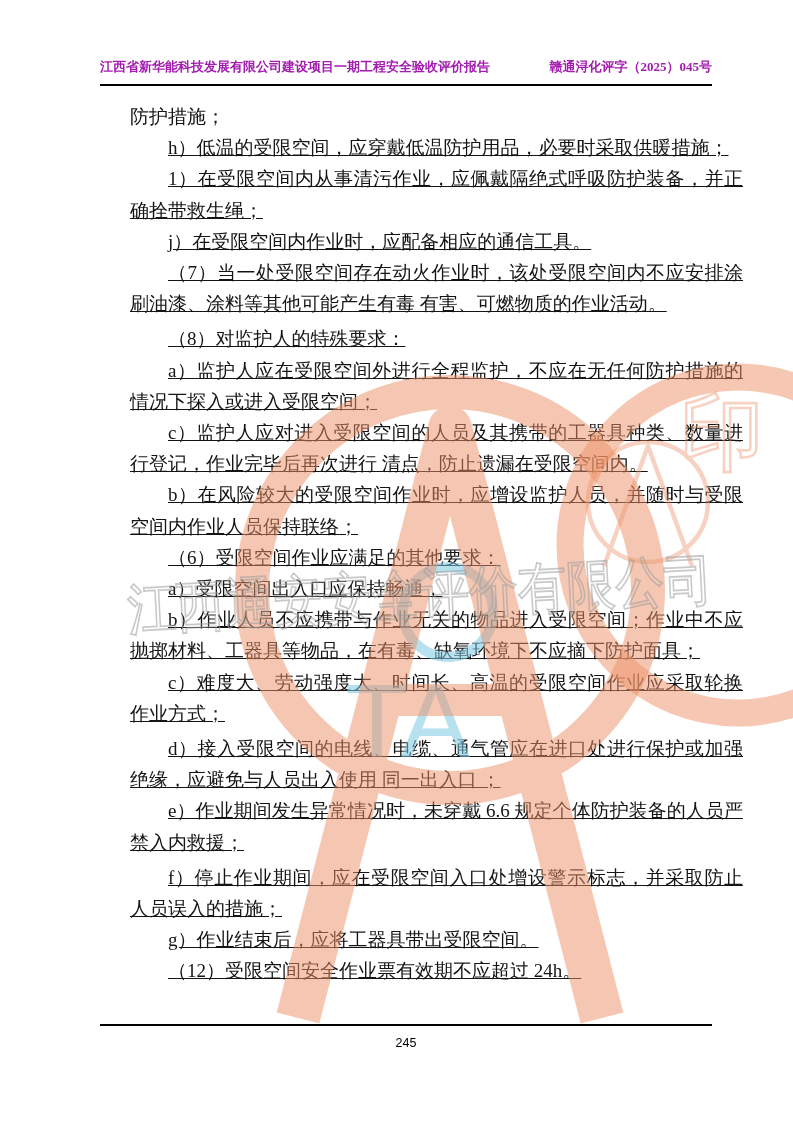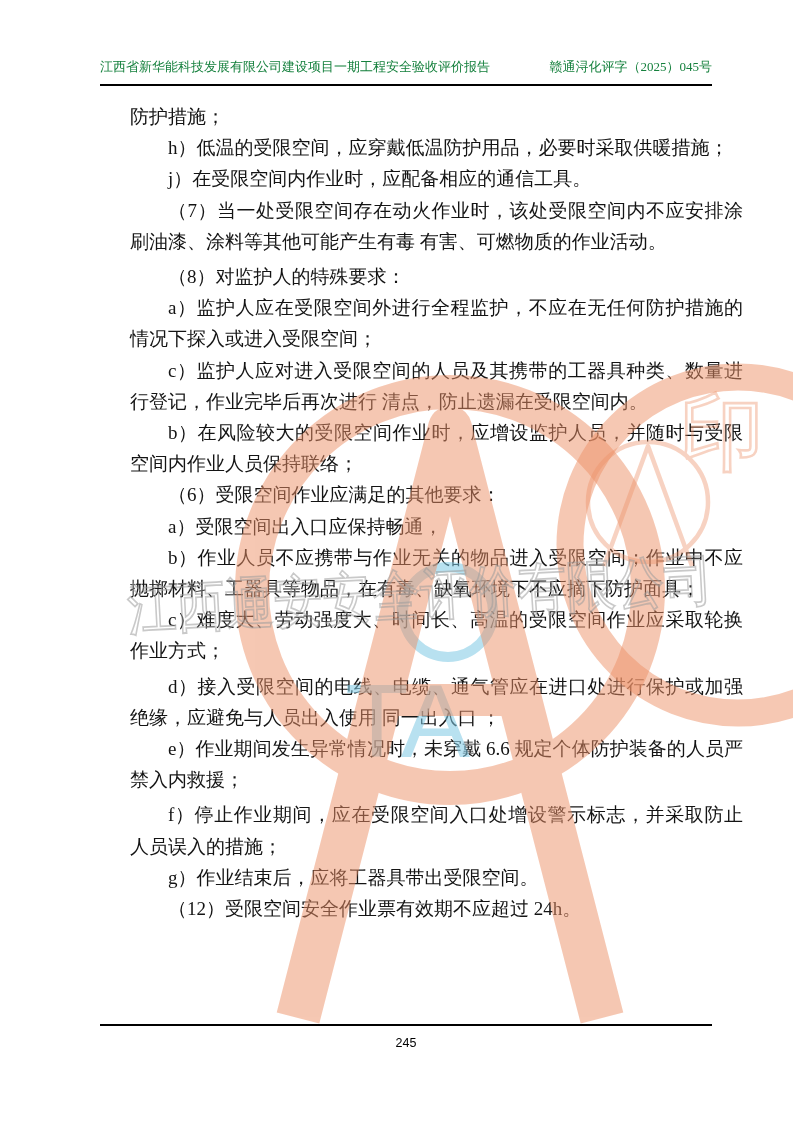--- a/index.html
+++ b/index.html
@@ -8,36 +8,36 @@
     width:793px;height:1122px;
     background:#ffffff;
     overflow:hidden;
     font-family:"Liberation Serif","DejaVu Serif",serif;
     color:#1a1a1a;
   }
   
   .header{
     position:absolute;left:100px;top:58px;width:612px;
     display:flex;justify-content:space-between;align-items:baseline;
-    font-weight:normal;font-size:13px;line-height:18px;color:#15803d;
+    font-weight:bold;font-size:13px;line-height:18px;color:#a21caf;
     white-space:nowrap;
   }
   .header-rule{
     position:absolute;left:100px;top:84px;width:612px;height:2.4px;
     background:#000;
   }
   
   .body-text{
     position:absolute;left:100px;top:101px;width:613px;
     font-size:19px;line-height:31.2px;text-align:justify;
     color:#141414;
     margin-left:30px;
   }
   .body-text p{margin:0;padding:0;}
-  .body-text p.indent{text-indent:2em;}
+  .body-text p.indent{text-indent:2em;text-decoration:underline;}
   .body-text p.gap{margin-top:4px;}
   
   .watermark{
     position:absolute;left:0;top:0;width:793px;height:1122px;
     pointer-events:none;z-index:5;
   }
   .wm-orange{opacity:0.50;}
   .wm-orange-thin{opacity:0.40;}
   .wm-gray{opacity:0.55;}
   .wm-blue{opacity:0.55;}
@@ -62,20 +62,21 @@
     <span>赣通浔化评字（2025）045号</span>
   </div>
   <div class="header-rule"></div>
 
   <div class="body-text">
 
       <p>防护措施；</p>
 
       <p class="indent">h）低温的受限空间，应穿戴低温防护用品，必要时采取供暖措施；</p>
 
+      <p class="indent">1）在受限空间内从事清污作业，应佩戴隔绝式呼吸防护装备，并正确拴带救生绳；</p>
 
       <p class="indent">j）在受限空间内作业时，应配备相应的通信工具。</p>
 
       <p class="indent">（7）当一处受限空间存在动火作业时，该处受限空间内不应安排涂刷油漆、涂料等其他可能产生有毒 有害、可燃物质的作业活动。</p>
 
       <p class="indent gap">（8）对监护人的特殊要求：</p>
 
       <p class="indent">a）监护人应在受限空间外进行全程监护，不应在无任何防护措施的情况下探入或进入受限空间；</p>
 
       <p class="indent">c）监护人应对进入受限空间的人员及其携带的工器具种类、数量进行登记，作业完毕后再次进行 清点，防止遗漏在受限空间内。</p>

